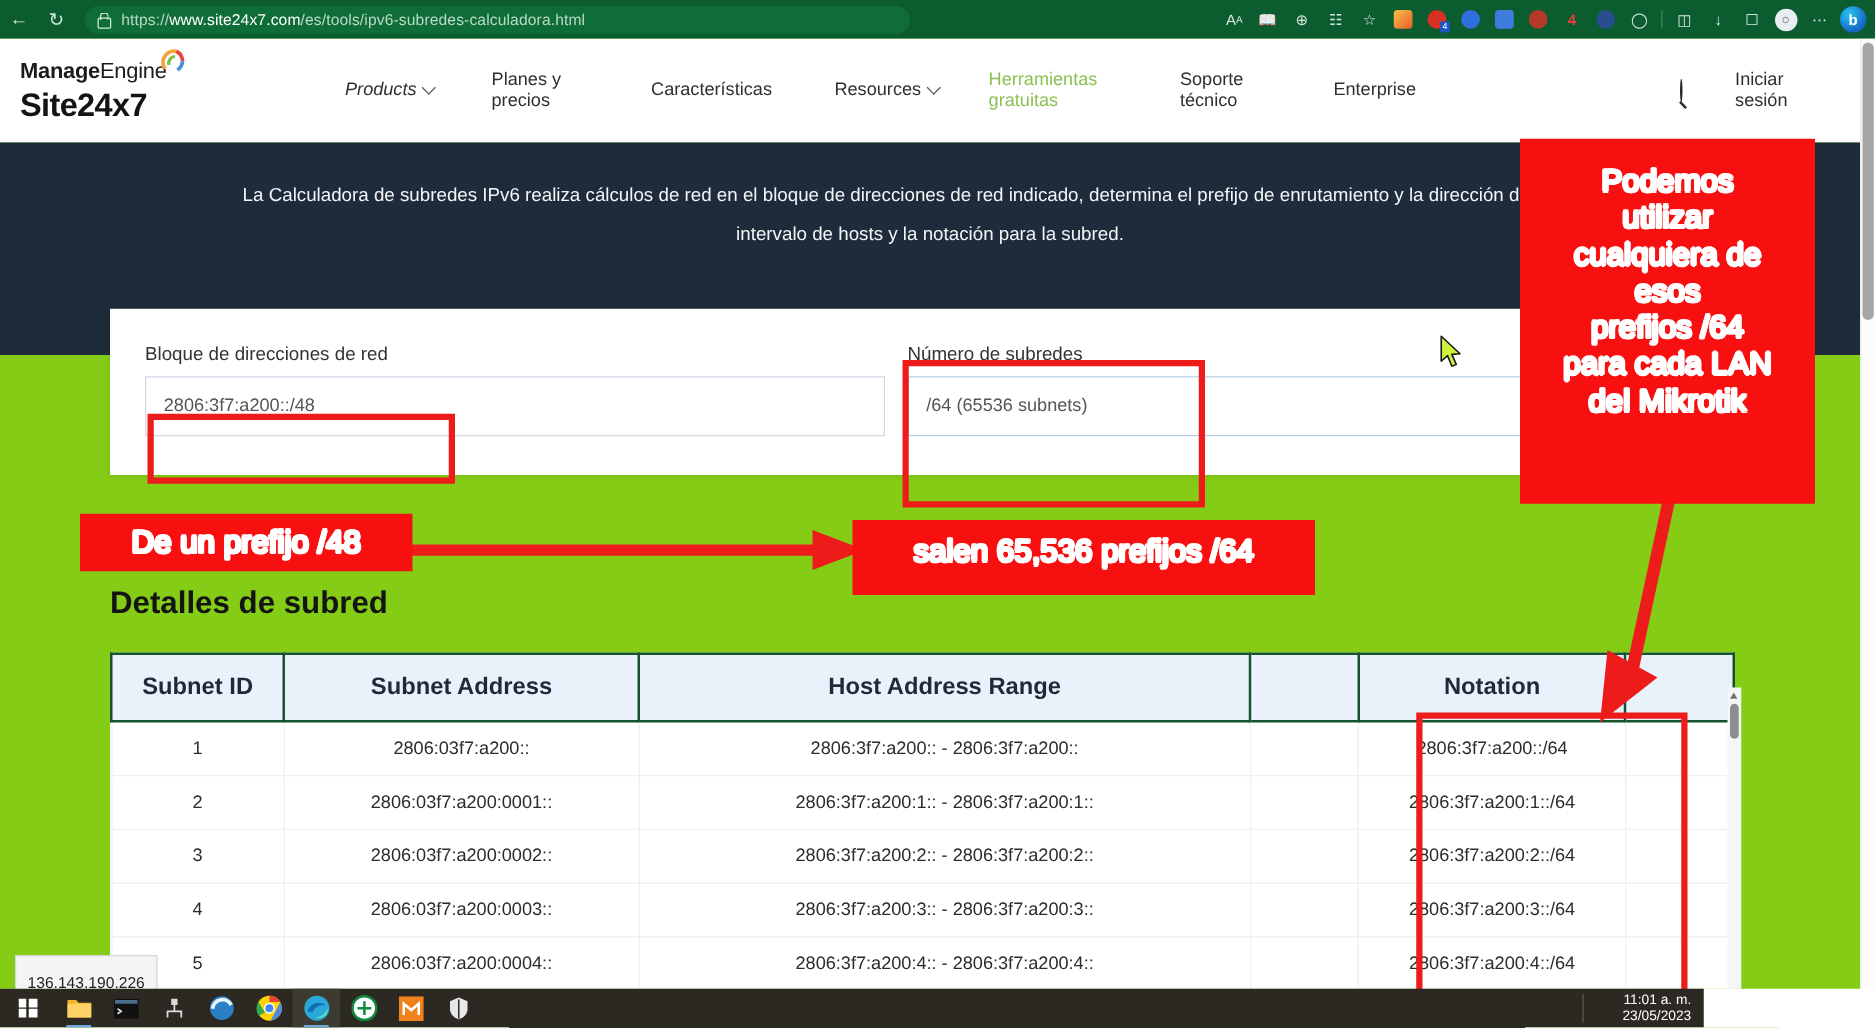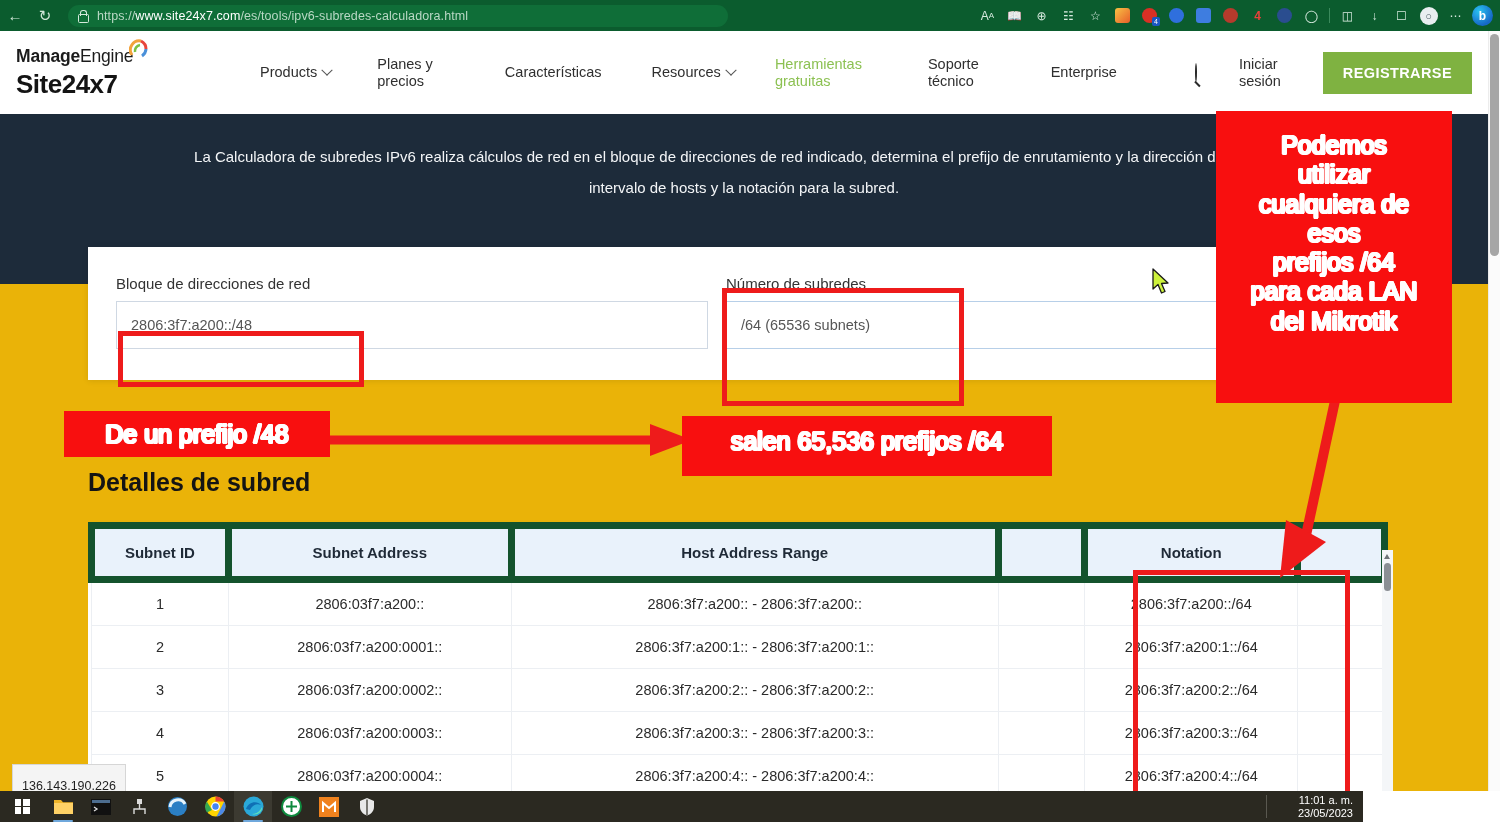--- a/index.html
+++ b/index.html
@@ -52,21 +52,21 @@
     width: 21px; height: 21px; border-radius: 50%;
     background: radial-gradient(circle at 35% 30%, #2ac4f0, #1668c8 70%);
     display:flex;align-items:center;justify-content:center;color:#fff;font-size:12px;font-weight:bold;
   }
   .avatar-circle {
     width: 18px; height: 18px; border-radius: 50%; background: #e9eef0; color: #4a5b63;
     display: flex; align-items: center; justify-content: center; font-size: 11px;
   }
 
   
-  .page { position: absolute; left: 0; top: 31px; width: 1488px; height: 760px; background: #eab308; overflow: hidden; }
+  .page { position: absolute; left: 0; top: 31px; width: 1488px; height: 760px; background: #84cc16; overflow: hidden; }
 
   
   .site-header {
     position: relative; height: 83px; background: #ffffff; display: flex; align-items: center;
   }
   .logo-wrap { margin-left: 16px; width: 200px; }
   .logo-me { font-size: 17.5px; color: #1b1b1b; letter-spacing: -.2px; position: relative; display:inline-block;}
   .logo-me b { font-weight: 700; }
   .logo-swoosh {
     position: absolute; right: -16px; top: -7px; width: 20px; height: 20px;
@@ -110,22 +110,22 @@
   }
   .field-box.blue { border-color: #b7cfe8; }
 
   
   .section-title { position: absolute; left: 88px; top: 437px; font-size: 25px; font-weight: 700; color: #141414; }
   .subnet-table {
     position: absolute; left: 88px; top: 491px; width: 1300px;
     border-collapse: collapse; font-size: 14.5px; color: #222; background:#fff;
   }
   .subnet-table th {
-    background: #e9f2fb; font-weight: 700; color: #1f2a37; font-size: 15px;
-    padding: 15px 6px; border: 7px solid #14532d; text-align: center;
+    background: #e9f2fb; font-weight: 700; color: #1f2a37; font-size: 19px;
+    padding: 15px 6px; border: 2px solid #14532d; text-align: center;
   }
   .subnet-table td {
     padding: 13px 6px; border: 1px solid #eceff3; text-align: center; color: #2b2b2b;
   }
   .col-id { width: 146px; }
   .col-addr { width: 300px; }
   .col-range { width: 536px; }
   .col-not { width: 222px; }
   .col-pad { width: 96px; }
 
@@ -233,21 +233,21 @@
             <path d="M3 16 A9 9 0 0 1 12 2" stroke="#f2a33c" stroke-width="3" fill="none"></path>
             <path d="M12 2 A9 9 0 0 1 17 10" stroke="#e8453c" stroke-width="3" fill="none"></path>
             <path d="M17 10 A9 9 0 0 1 13 17" stroke="#4a90d9" stroke-width="3" fill="none"></path>
             <path d="M6 13 A6 6 0 0 1 11 6" stroke="#7ac143" stroke-width="2.6" fill="none"></path>
           </svg>
         </div>
         <div class="logo-s24">Site24x7</div>
       </div>
 
       <div class="main-nav">
-        <div class="nav-item" style="margin-left:8px;">
+        <div class="nav-item" style="margin-left:24px;font-style:italic;">
           <span>Products</span>
           <span class="chev"></span>
         </div>
         <div class="nav-item" style="margin-left:46px;">
           <span>Planes y
 precios</span>
         </div>
         <div class="nav-item" style="margin-left:72px;">
           <span>Características</span>
         </div>
@@ -269,21 +269,20 @@
       </div>
 
       <div class="nav-right">
         <div style="margin-right:42px;">
           <span class="search-ico"></span>
         </div>
         <div class="nav-item" style="margin-right:42px;">
           <span>Iniciar
 sesión</span>
         </div>
-        <button class="register-btn">REGISTRARSE</button>
       </div>
     </div>
 
     <div class="hero">
       <div class="hero-desc">La Calculadora de subredes IPv6 realiza cálculos de red en el bloque de direcciones de red indicado, determina el prefijo de enrutamiento y la dirección de subred, el intervalo de hosts y la notación para la subred.</div>
     </div>
 
     <div class="calc-card">
       <div class="field-group" style="width:620px;">
         <div class="field-label">Bloque de direcciones de red</div>

